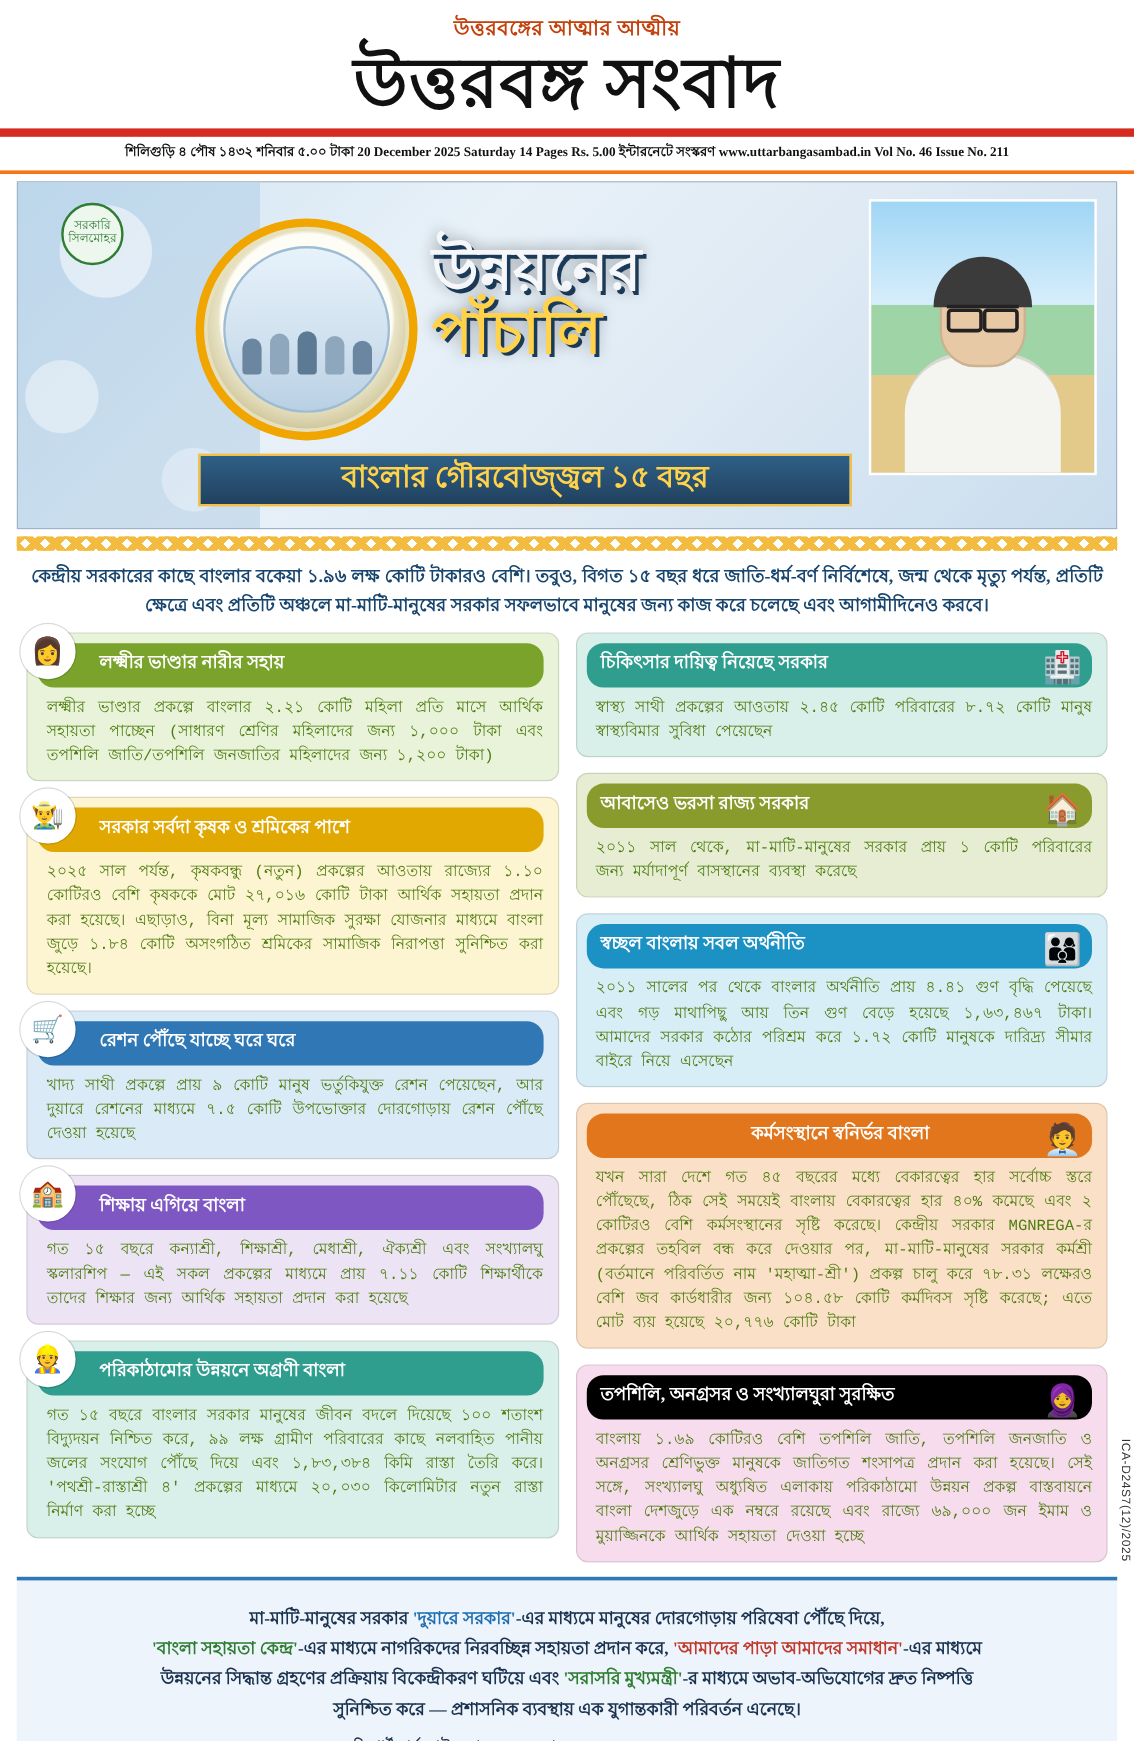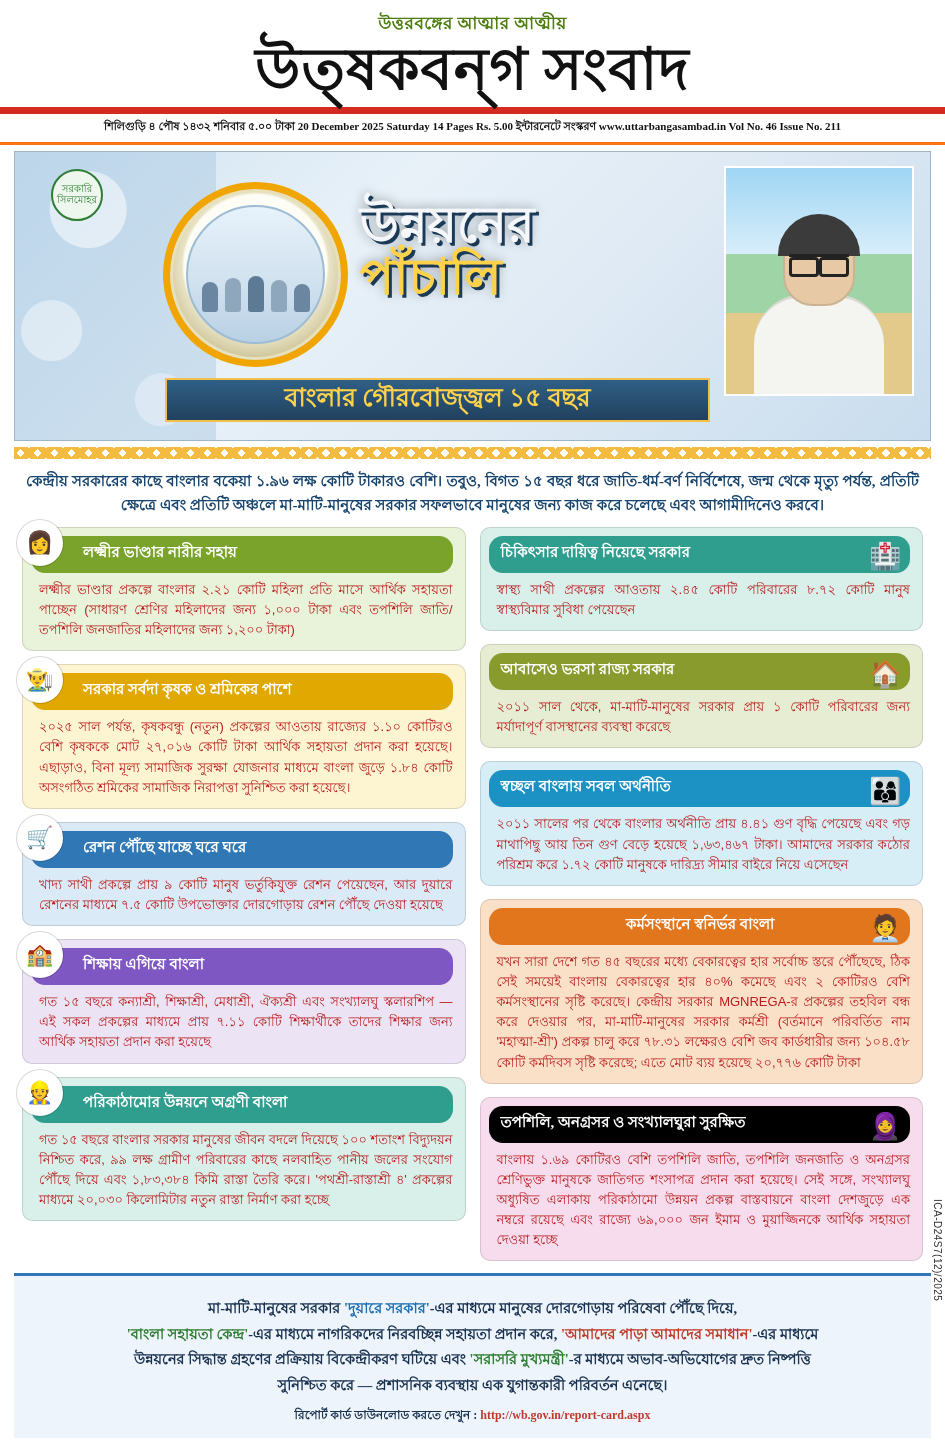--- a/index.html
+++ b/index.html
@@ -10,21 +10,21 @@
     font-family: "Liberation Sans", sans-serif;
     color: #111;
     position: relative;
     overflow: hidden;
   }
 
   
   .masthead { text-align:center; padding-top:10px; }
   .masthead-tagline {
     font-family: "Liberation Serif", serif;
-    font-size: 17px; font-weight: bold; color:#4d7c0f;
+    font-size: 17px; font-weight: bold; color:#c2410c;
     letter-spacing: .5px;
   }
   .masthead-title {
     font-family: "Liberation Serif", serif;
     font-size: 58px; font-weight: bold; color:#111;
     line-height: 1.05; margin-top: 2px; letter-spacing:1px;
   }
   .masthead-rule {
     height:7px; background:#d42a20; margin-top:6px;
   }
@@ -166,22 +166,22 @@
   }
   .card-head {
     font-family:"Liberation Serif", serif;
     font-size:15px; font-weight:bold; color:#ffffff;
     padding: 4px 10px 8px 52px;
     border-radius:14px;
     margin: 0 0 7px -4px;
     display:block;
   }
   .card-body {
-    font-family:Liberation Sans, sans-serif;
-    font-size:13px; line-height:1.55; text-align:justify; color:#b91c1c;
+    font-family:Liberation Mono, monospace;
+    font-size:13px; line-height:1.55; text-align:justify; color:#4d7c0f;
     padding-left: 4px;
   }
   .card-icon {
     position:absolute; left:-6px; top:-8px;
     width:46px; height:46px; border-radius:50%;
     background:#ffffff; border:2px solid #ffffff;
     box-shadow:0 0 0 1px rgba(0,0,0,.15);
     display:flex; align-items:center; justify-content:center;
     font-size:22px; overflow:hidden;
   }
@@ -237,21 +237,21 @@
     writing-mode: vertical-rl;
     font-family:"Liberation Sans", sans-serif;
     font-size:10px; color:#333; letter-spacing:.5px;
   }
 </style>
 </head>
 <body>
 
 <div class="masthead">
   <div class="masthead-tagline">উত্তরবঙ্গের আত্মার আত্মীয়</div>
-  <div class="masthead-title">উত্ষকবন্গ সংবাদ</div>
+  <div class="masthead-title">উত্তরবঙ্গ সংবাদ</div>
 </div>
 <div class="masthead-rule"></div>
 <div class="masthead-info">শিলিগুড়ি ৪ পৌষ ১৪৩২ শনিবার ৫.০০ টাকা 20 December 2025 Saturday 14 Pages Rs. 5.00 ইন্টারনেটে সংস্করণ www.uttarbangasambad.in Vol No. 46 Issue No. 211</div>
 
 <div class="hero">
   <div class="hero-pattern"></div>
 
   <div class="hero-seal">
     <span>সরকারি সিলমোহর</span>
   </div>

